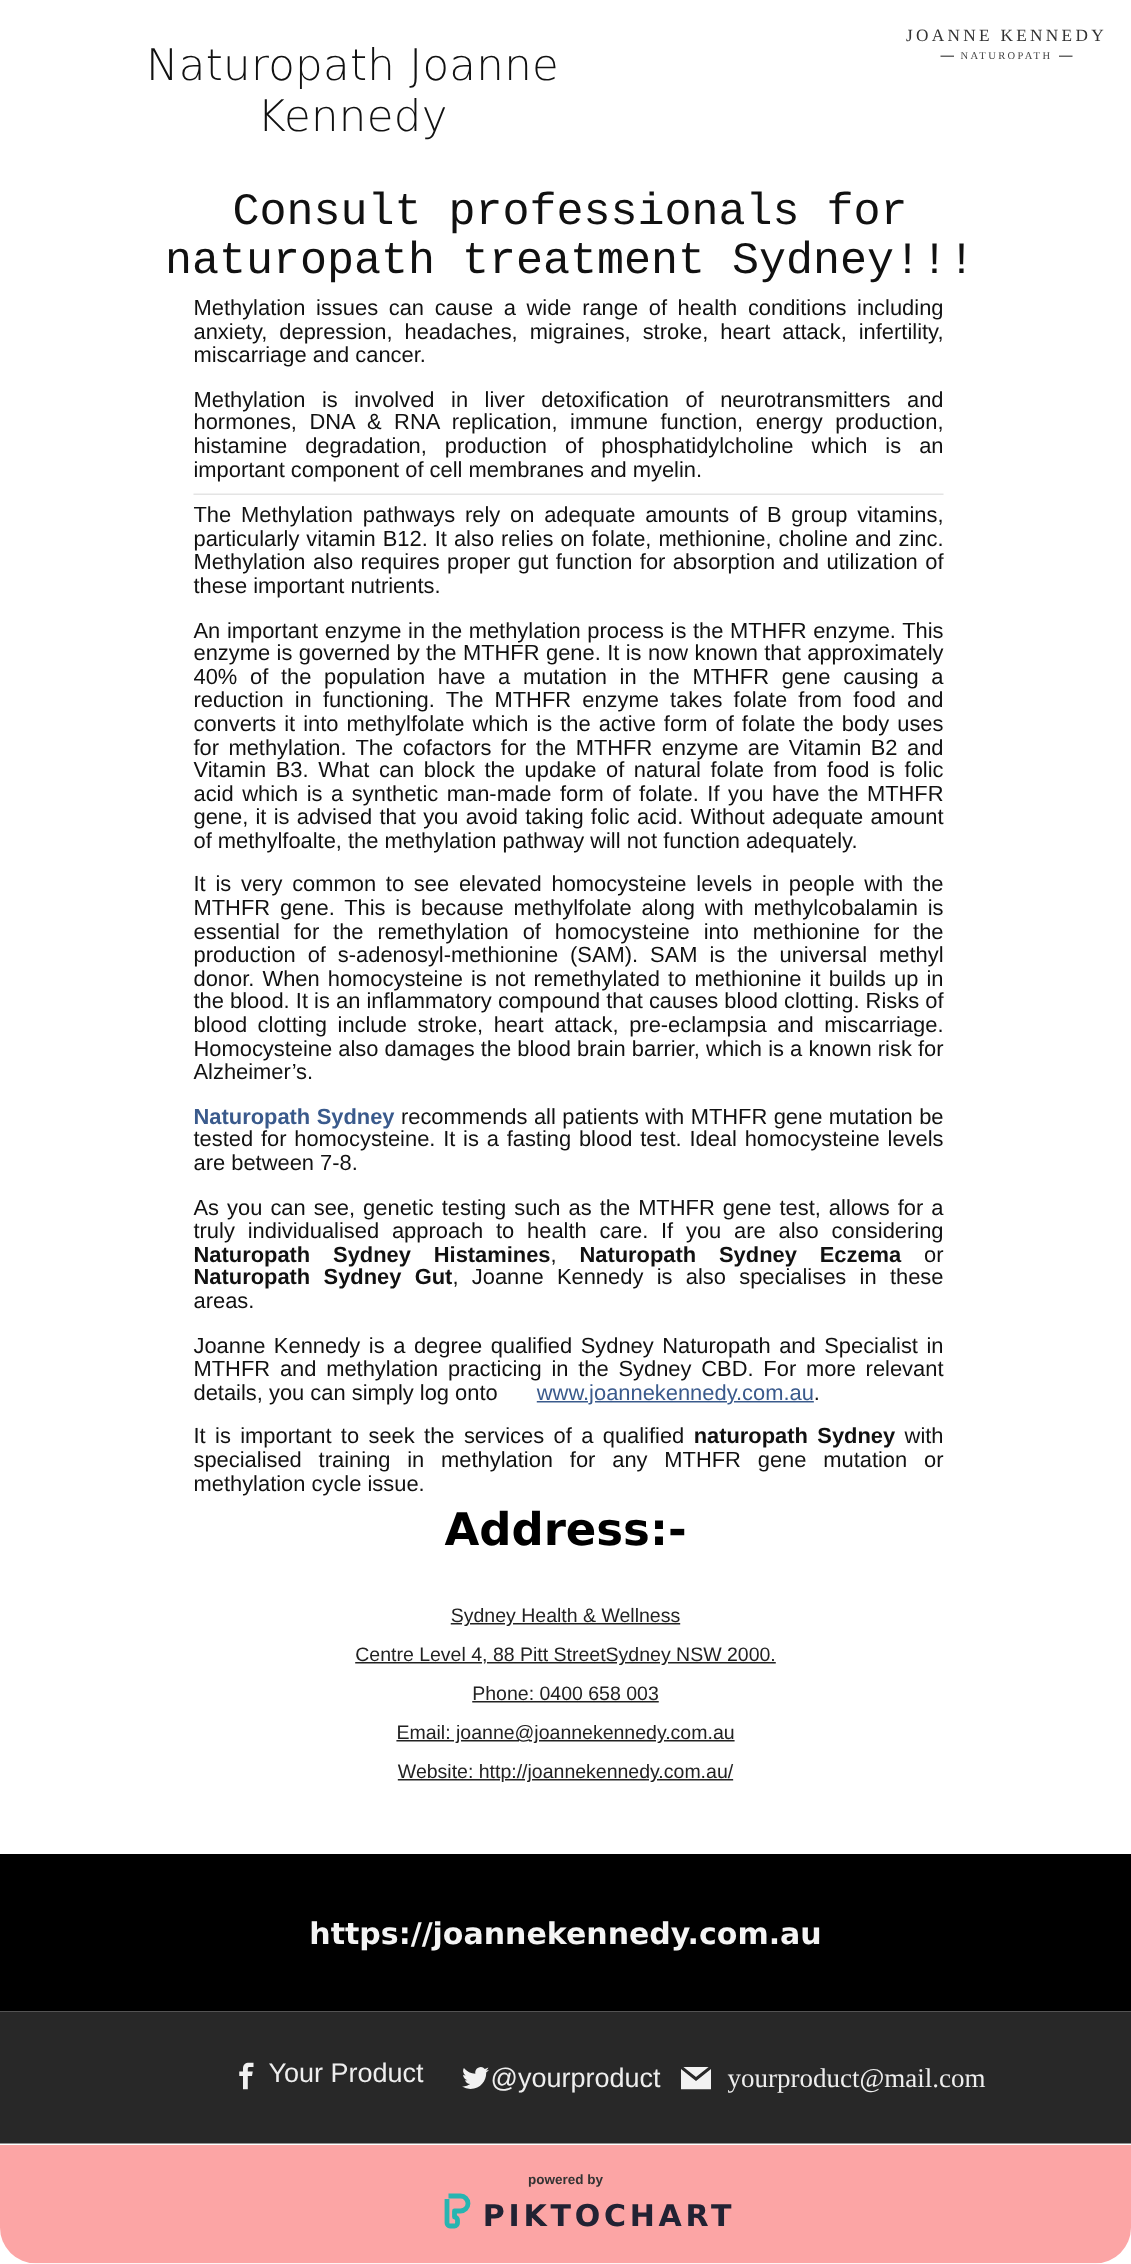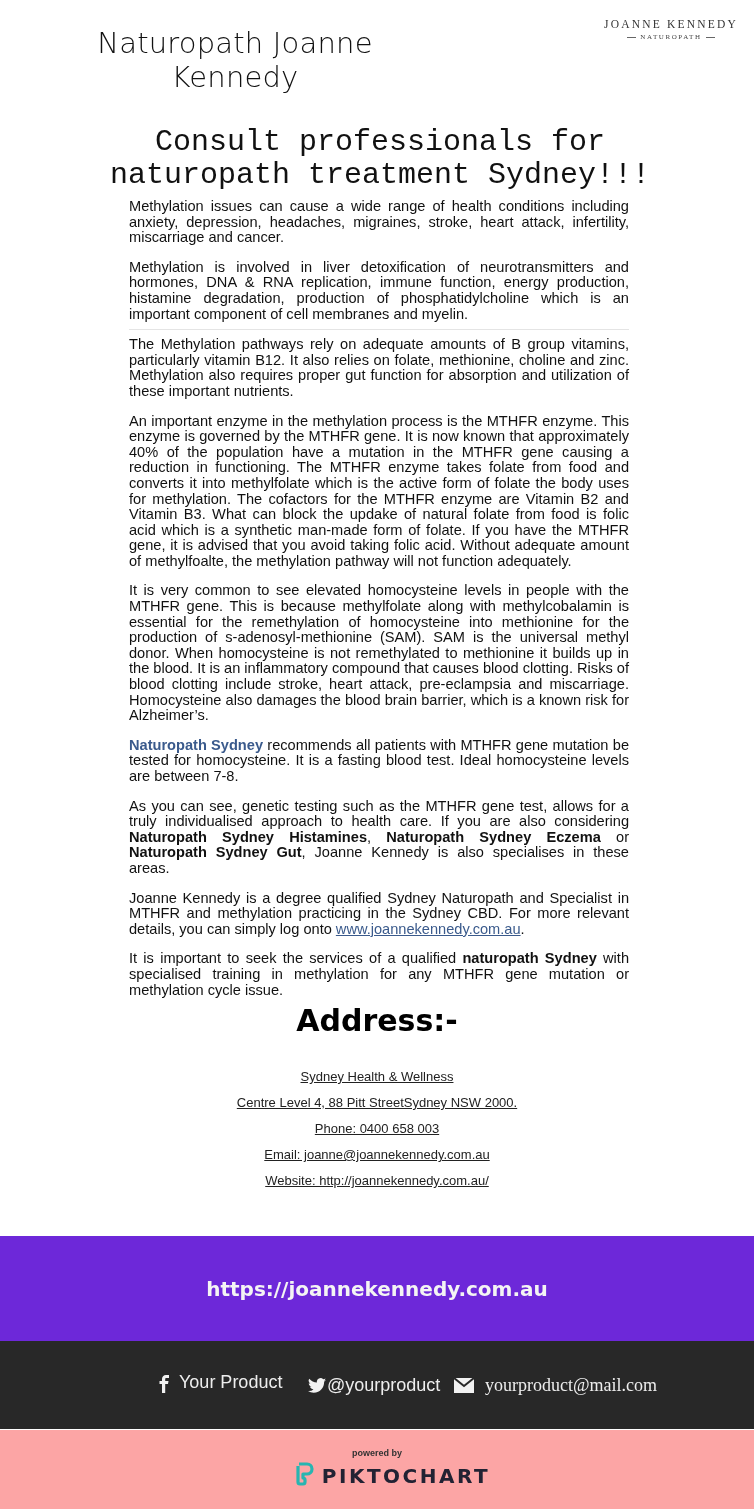--- a/index.html
+++ b/index.html
@@ -1,44 +1,44 @@
 <!DOCTYPE html>
 <html><head>
 <meta charset="utf-8">
 <style>
   * { box-sizing: border-box; margin: 0; padding: 0; }
   html, body { width: 754px; background: #ffffff; }
   body { font-family: "Liberation Sans", sans-serif; color: #111; }
-  .page { width: 754px; height: 1509px; position: relative; overflow: hidden; background: #fff; }
+  .page { width: 754px; height: 1509px; position: relative; overflow: hidden; background: #fff; border-radius: 24px; }
 
   .header { position: absolute; top: 0; left: 0; width: 754px; height: 120px; }
   .site-title { position: absolute; left: 60px; top: 26px; width: 350px; text-align: center;
     font-family: "DejaVu Sans", sans-serif; font-weight: 300; font-size: 29px; line-height: 34px; color: #111; letter-spacing: 0.2px; }
   .logo { position: absolute; left: 592px; top: 16px; width: 158px; height: 80px; text-align: center; }
   .logo-mark { font-family: "Liberation Serif", serif; font-size: 44px; line-height: 46px; color: #1a1a1a; letter-spacing: -10px; }
   .logo-name { font-family: "Liberation Serif", serif; font-size: 11.5px; letter-spacing: 2.2px; color: #333; margin-top: 2px; }
   .logo-sub { font-family: Liberation Serif, serif; font-size: 7px; letter-spacing: 1.6px; color: #444; margin-top: 3px; display: flex; align-items: center; justify-content: center; gap: 4px; }
   .logo-sub .dash { display: inline-block; width: 9px; height: 1px; background: #666; }
 
   .headline { position: absolute; top: 126px; left: 60px; width: 640px; text-align: center;
     font-family: Liberation Mono, monospace; font-weight: 300; font-size: 30px; line-height: 33px; color: #111; }
 
   .content { position: absolute; top: 199px; left: 129px; width: 500px; font-size: 14.6px; line-height: 15.6px; color: #111; text-align: justify; }
   .content p { margin-bottom: 14px; }
   .content hr { border: none; border-top: 1px solid #e4e4e4; margin: -7px 0 7px 0; }
   .content .link-accent { color: #3a5a8c; font-weight: bold; }
-  .content a.url { color: #3a5a8c; text-decoration: underline; }
+  .content a.url { color: #3a5a8c; text-decoration: underline; margin-left: 22px; }
   .content b { font-weight: bold; }
 
   .address-title { position: absolute; top: 1002px; left: 0; width: 754px; text-align: center;
     font-family: "DejaVu Sans", sans-serif; font-weight: bold; font-size: 30px; line-height: 38px; color: #000; }
   .address-lines { position: absolute; top: 1068px; left: 0; width: 754px; text-align: center; font-size: 13px; color: #222; text-decoration: underline; }
   .address-lines div { height: 26px; line-height: 18px; }
 
-  .band-url { position: absolute; top: 1236px; left: 0; width: 754px; height: 105px; background: #6d28d9;
+  .band-url { position: absolute; top: 1236px; left: 0; width: 754px; height: 105px; background: #000000;
     display: flex; align-items: center; justify-content: center; }
   .band-url span { font-family: "DejaVu Sans", sans-serif; font-weight: bold; font-size: 20px; color: #f4f4f4; }
 
   .band-social { position: absolute; top: 1341px; left: 0; width: 754px; height: 88px; background: #282828; }
   .social-item { position: absolute; top: 34px; display: flex; align-items: center; color: #eee; font-size: 18px; }
   .social-item svg { display: block; }
 
   .powered { position: absolute; top: 1430px; left: 0; width: 754px; height: 79px; background: #fca5a5; text-align: center; }
   .powered-by { font-size: 9px; font-weight: bold; color: #333; margin-top: 18px; }
   .pk-row { display: flex; align-items: center; justify-content: center; margin-top: 4px; gap: 8px; padding-left: 32px; }

